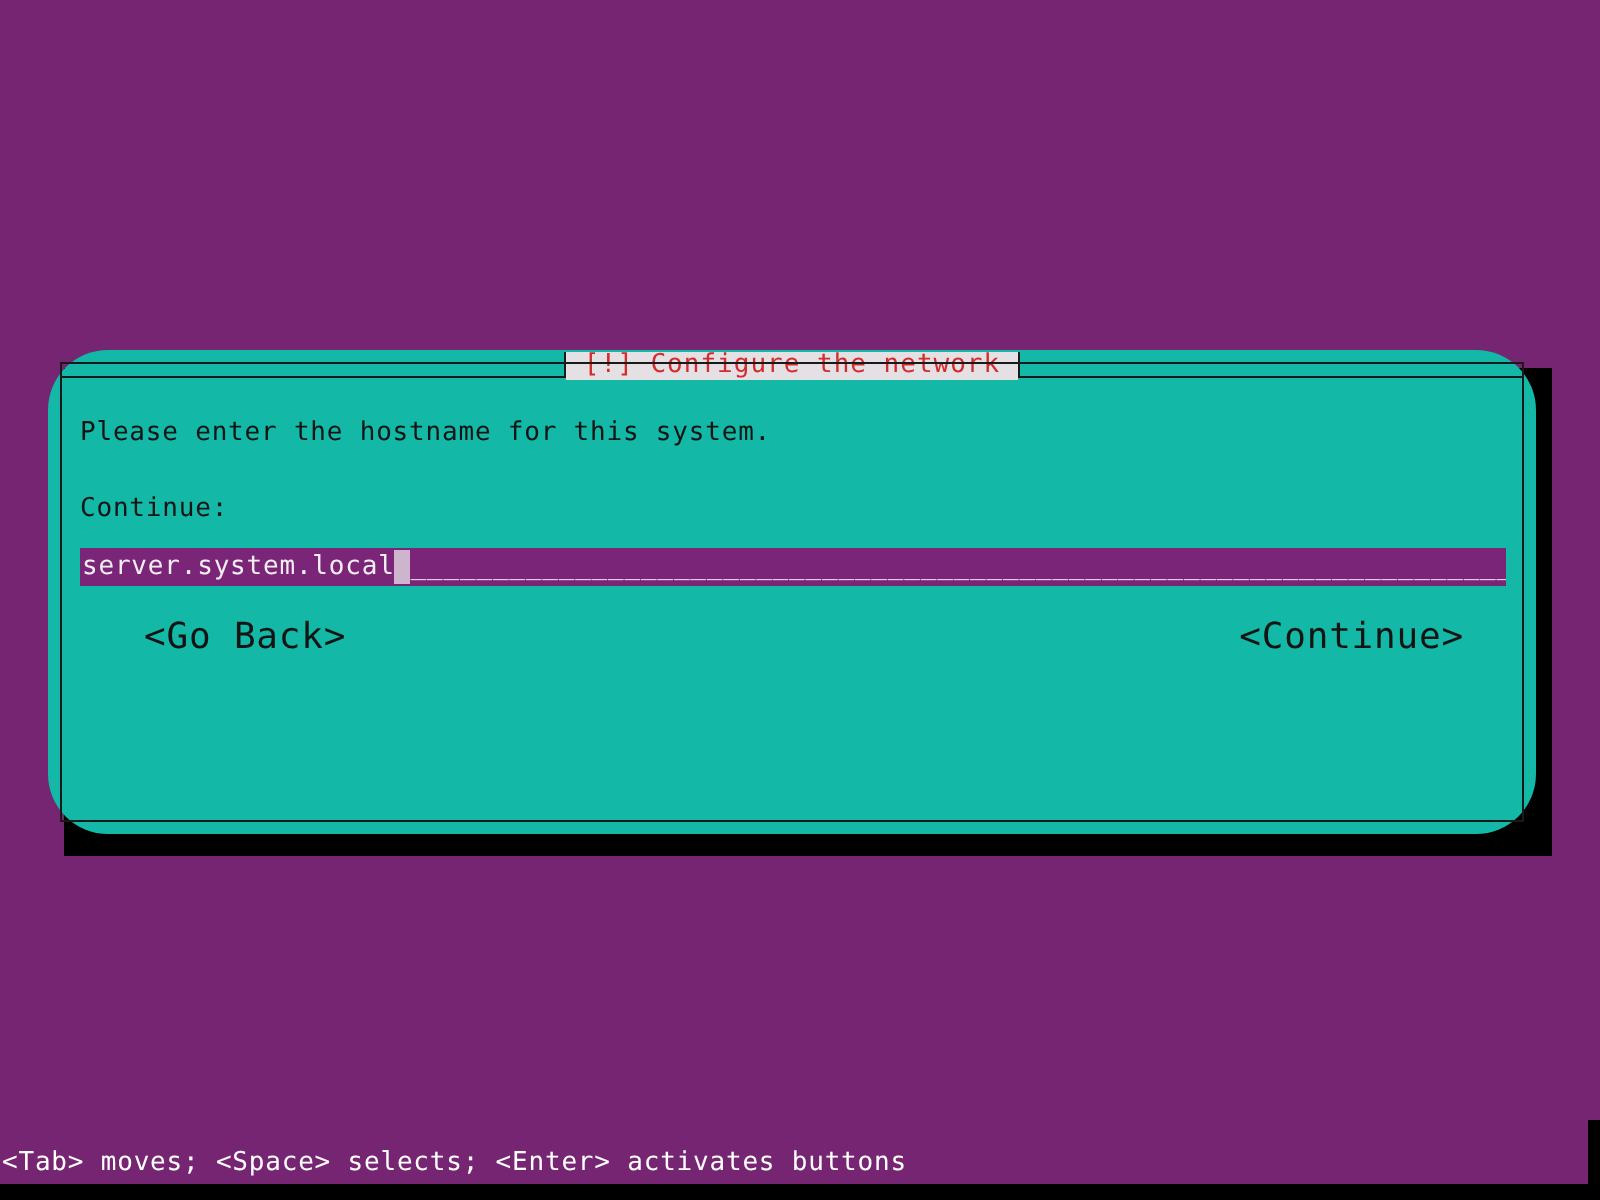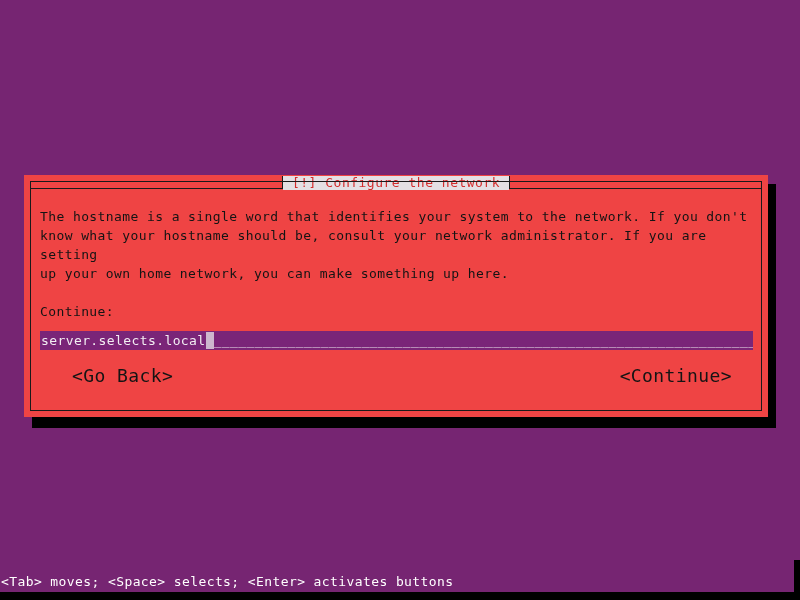--- a/index.html
+++ b/index.html
@@ -34,22 +34,23 @@
     background: #000000;
   }
 
   
   .dialog {
     position: absolute;
     left: 24px;
     top: 175px;
     width: 744px;
     height: 242px;
-    background: #ef4444;
+    background: #14b8a6;
     box-sizing: border-box;
+    border-radius: 30px;
   }
 
   
   .dialog-inner {
     position: absolute;
     left: 6px;
     top: 6px;
     right: 6px;
     bottom: 6px;
     border: 1px solid #1a1a1a;
@@ -231,29 +232,27 @@
       <div class="title-tick"></div>
       <div class="title-text">[!] Configure the network</div>
       <div class="title-tick"></div>
       <div class="title-rule right"></div>
     </div>
 
     <div class="dialog-inner"></div>
 
     <div class="body">
 
-
-      <p class="para para-desc">The hostname is a single word that identifies your system to the network. If you don't
-know what your hostname should be, consult your network administrator. If you are setting
-up your own home network, you can make something up here.</p>
+      <p class="para para-intro">Please enter the hostname for this system.</p>
+
 
       <p class="para field-label">Continue:</p>
 
       <div class="input-row">
-        <span class="input-value">server.selects.local</span>
+        <span class="input-value">server.system.local</span>
         <span class="input-cursor"></span>
         <span class="input-fill" id="input-fill">________________________________________________________________________________________________________________________</span>
       </div>
 
       <div class="buttons">
         <button class="btn btn-back">&lt;Go Back&gt;</button>
         <button class="btn btn-continue">&lt;Continue&gt;</button>
       </div>
 
     </div>

